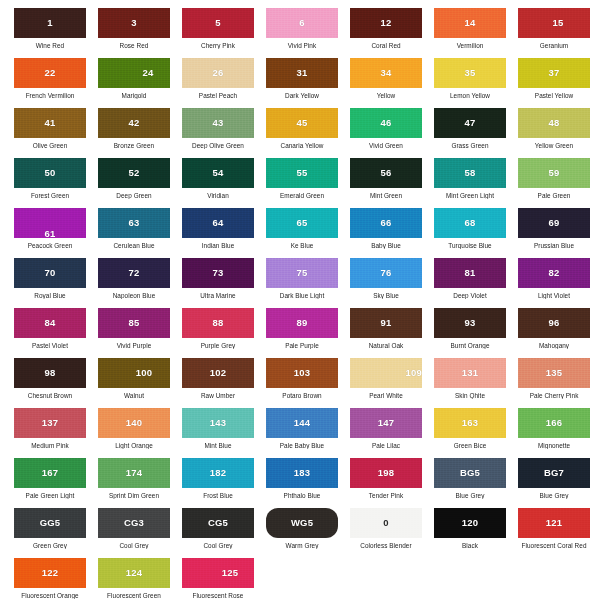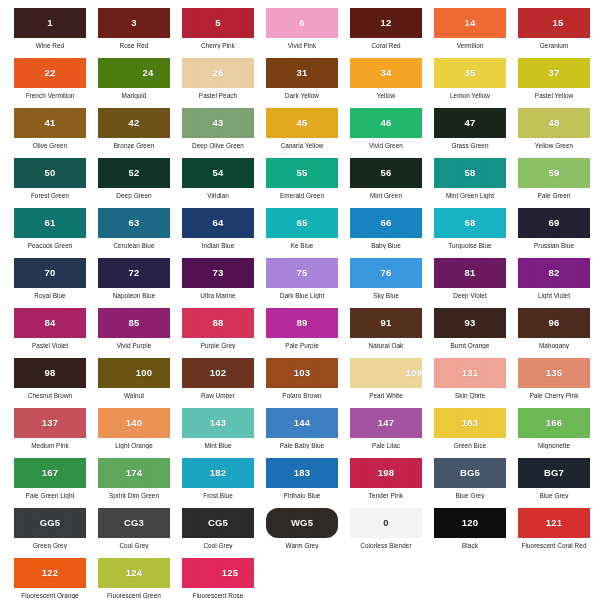--- a/index.html
+++ b/index.html
@@ -254,21 +254,21 @@
         </div>
         <div class="swatch-name">Mint Green Light</div>
       </div>
       <div class="swatch-cell">
         <div class="swatch-chip" style="background: rgb(139, 192, 101);">
           <span class="swatch-code">59</span>
         </div>
         <div class="swatch-name">Pale Green</div>
       </div>
       <div class="swatch-cell">
-        <div class="swatch-chip" style="background: #0f766e;">
+        <div class="swatch-chip" style="background: #a21caf; align-items: flex-end;">
           <span class="swatch-code">61</span>
         </div>
         <div class="swatch-name">Peacock Green</div>
       </div>
       <div class="swatch-cell">
         <div class="swatch-chip" style="background: rgb(28, 106, 134);">
           <span class="swatch-code">63</span>
         </div>
         <div class="swatch-name">Cerulean Blue</div>
       </div>

